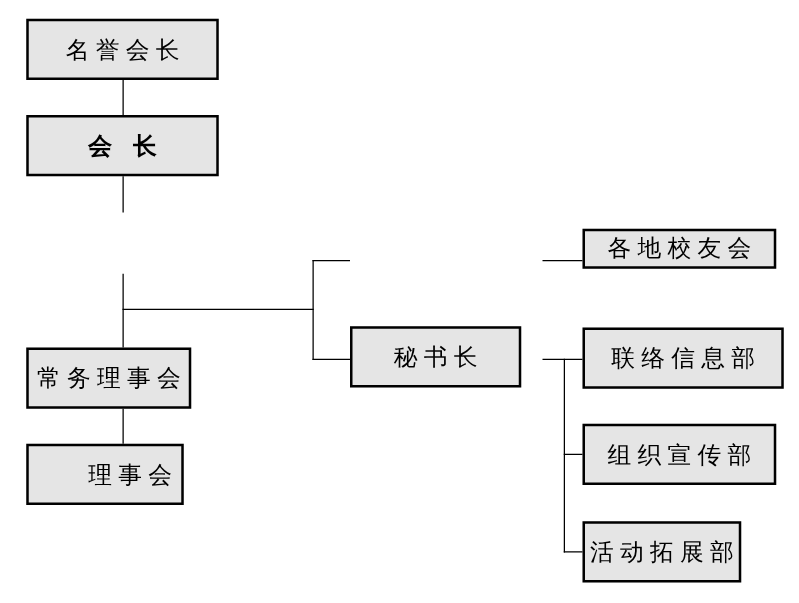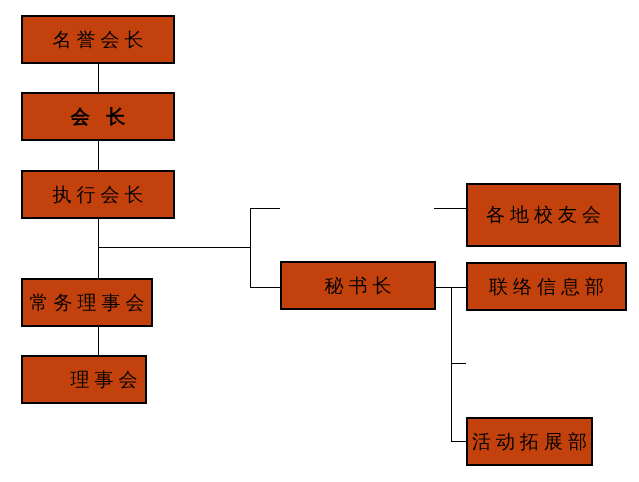--- a/index.html
+++ b/index.html
@@ -13,44 +13,44 @@
     height: 482px;
     background: #ffffff;
     font-family: "DejaVu Sans", sans-serif;
     color: #000000;
     overflow: hidden;
   }
   .box {
     position: absolute;
     box-sizing: border-box;
     border: 2px solid #000000;
-    background: #c2410c;
+    background: #e5e5e5;
     display: flex;
     align-items: center;
     justify-content: center;
     font-size: 19px;
     letter-spacing: 5px;
     text-indent: 5px; 
     white-space: nowrap;
   }
   .line {
     position: absolute;
     background: #000000;
   }
   
   .b-honorary   { left: 21px;  top: 15px;  width: 154px; height: 49px; }
   .b-president  { left: 21px;  top: 92px;  width: 154px; height: 49px; font-weight: bold; }
   .b-exec       { left: 21px;  top: 170px; width: 154px; height: 49px; }
   .b-standing   { left: 21px;  top: 278px; width: 132px; height: 49px; }
   .b-council    { left: 21px;  top: 355px; width: 126px; height: 49px; padding-left: 40px; }
   
   .b-vice       { left: 280px; top: 183px; width: 154px; height: 49px; }
-  .b-secretary  { left: 280px; top: 261px; width: 156px; height: 49px; }
+  .b-secretary  { left: 280px; top: 261px; width: 137px; height: 49px; }
   
-  .b-alumni     { left: 466px; top: 183px; width: 155px; height: 64px; }
+  .b-alumni     { left: 466px; top: 183px; width: 155px; height: 32px; }
   .b-liaison    { left: 466px; top: 262px; width: 161px; height: 49px; }
   .b-publicity  { left: 466px; top: 339px; width: 155px; height: 49px; }
   .b-activity   { left: 466px; top: 417px; width: 127px; height: 49px; }
   
   .l-v1 { left: 98px;  top: 64px;  width: 1px;   height: 28px; }
   .l-v2 { left: 98px;  top: 141px; width: 1px;   height: 29px; }
   .l-v3 { left: 98px;  top: 219px; width: 1px;   height: 59px; }
   .l-v4 { left: 98px;  top: 327px; width: 1px;   height: 28px; }
   .l-h1 { left: 98px;  top: 247px; width: 153px; height: 1px;  }
   .l-v5 { left: 250px; top: 208px; width: 1px;   height: 80px; }
@@ -62,26 +62,26 @@
   .l-h6 { left: 451px; top: 363px; width: 15px;  height: 1px;  }
   .l-h7 { left: 451px; top: 441px; width: 15px;  height: 1px;  }
 </style>
 </head>
 <body>
 
 <div id="canvas">
 
   <div class="box b-honorary">名誉会长</div>
   <div class="box b-president">会 长</div>
-  <div class="box b-exec">执行会长</div>
   <div class="box b-standing">常务理事会</div>
   <div class="box b-council">理事会</div>
   <div class="box b-alumni">各地校友会</div>
   <div class="box b-secretary">秘书长</div>
   <div class="box b-liaison">联络信息部</div>
+  <div class="box b-publicity">组织宣传部</div>
   <div class="box b-activity">活动拓展部</div>
 
   <div class="line l-v1"></div>
   <div class="line l-v2"></div>
   <div class="line l-v3"></div>
   <div class="line l-v4"></div>
   <div class="line l-h1"></div>
   <div class="line l-v5"></div>
   <div class="line l-h2"></div>
   <div class="line l-h3"></div>

